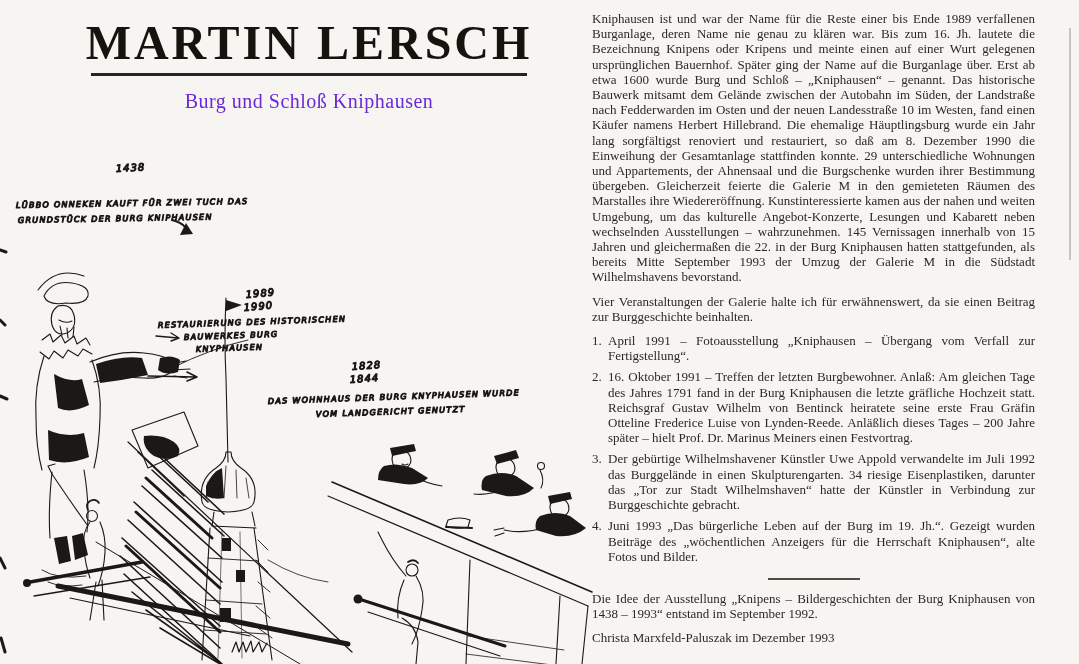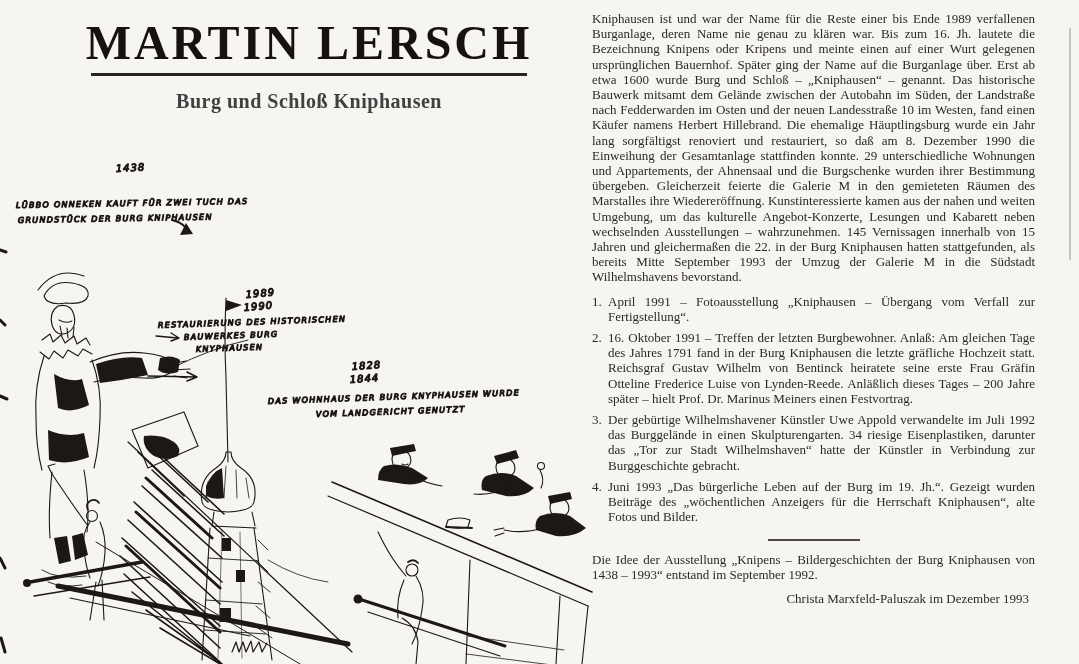--- a/index.html
+++ b/index.html
@@ -5,37 +5,37 @@
   html,body { margin:0; padding:0; background:#e9e8e4; }
   .page {
     position:relative; width:1079px; height:664px; overflow:hidden;
     background:#f6f5f1;
     font-family:"Liberation Serif", serif; color:#2a2823;
   }
   
   .header { position:absolute; left:4px; top:18px; width:610px; text-align:center; }
   .title  { margin:0; font-size:48px; font-weight:700; letter-spacing:3px; line-height:1.05; color:#16130f; }
   .rule   { width:436px; height:3px; background:#28241f; margin:5px auto 0; }
-  .subtitle { margin:14px 0 0; font-size:20px; font-weight:700; letter-spacing:.5px; color:#404040; }
+  .subtitle { margin:14px 0 0; font-size:20px; font-weight:400; letter-spacing:.5px; color:#6d28d9; }
 
   
   svg.drawing { position:absolute; left:0; top:130px; }
   .hand { font-family:"DejaVu Sans", sans-serif; font-style:italic; fill:#4c4742; }
   .hy { font-size:10px; letter-spacing:1px; }
   .ht { font-size:8px; letter-spacing:1.3px; }
 
   
   .right { position:absolute; left:592px; top:11px; width:443px;
            font-size:13px; line-height:15.2px; text-align:justify; color:#2b2925; }
   .right p { margin:0 0 9px; }
   .list { margin:0 0 0; padding:0; list-style:none; }
   .list li { position:relative; padding-left:16px; margin:0 0 6px; }
   .list .num { position:absolute; left:0; top:0; }
   .sep { width:92px; height:2px; background:#4e4a44; margin:14px auto 11px; }
-  .signature { text-align:right; margin-top:24px; padding-right:6px; }
+  .signature { text-align:left; margin-top:24px; padding-right:6px; }
 
   .scan-line { position:absolute; left:1069px; top:28px; width:2px; height:232px;
                background:#a09c96; opacity:.55; }
 </style>
 </head>
 <body>
 
 <div class="page">
 
   <div class="header">
@@ -174,20 +174,21 @@
         <path d="M368,482 L500,526" stroke-width="1.2"></path>
       </g>
 
       <path d="M232,522 l4,-10 l3,10 l4,-10 l3,10 l5,-11 l2,11 l6,-10 l3,10 l5,-9" stroke-width="1.2"></path>
       <path d="M0,120 l6,2 M0,190 l5,5 M0,266 l7,3 M0,428 l5,10 M1,508 l4,14" stroke-width="3"></path>
     </g>
   </svg>
 
   <div class="right">
     <p>Kniphausen ist und war der Name für die Reste einer bis Ende 1989 verfallenen Burganlage, deren Name nie genau zu klären war. Bis zum 16. Jh. lautete die Bezeichnung Knipens oder Kripens und meinte einen auf einer Wurt gelegenen ursprünglichen Bauernhof. Später ging der Name auf die Burganlage über. Erst ab etwa 1600 wurde Burg und Schloß – „Kniphausen“ – genannt. Das historische Bauwerk mitsamt dem Gelände zwischen der Autobahn im Süden, der Landstraße nach Fedderwarden im Osten und der neuen Landesstraße 10 im Westen, fand einen Käufer namens Herbert Hillebrand. Die ehemalige Häuptlingsburg wurde ein Jahr lang sorgfältigst renoviert und restauriert, so daß am 8. Dezember 1990 die Einweihung der Gesamtanlage stattfinden konnte. 29 unterschiedliche Wohnungen und Appartements, der Ahnensaal und die Burgschenke wurden ihrer Bestimmung übergeben. Gleicherzeit feierte die Galerie M in den gemieteten Räumen des Marstalles ihre Wiedereröffnung. Kunstinteressierte kamen aus der nahen und weiten Umgebung, um das kulturelle Angebot-Konzerte, Lesungen und Kabarett neben wechselnden Ausstellungen – wahrzunehmen. 145 Vernissagen innerhalb von 15 Jahren und gleichermaßen die 22. in der Burg Kniphausen hatten stattgefunden, als bereits Mitte September 1993 der Umzug der Galerie M in die Südstadt Wilhelmshavens bevorstand.</p>
+    <p>Vier Veranstaltungen der Galerie halte ich für erwähnenswert, da sie einen Beitrag zur Burggeschichte beinhalten.</p>
 
     <ol class="list">
       <li>
         <span class="num">1.</span>
         <span>April 1991 – Fotoausstellung „Kniphausen – Übergang vom Verfall zur Fertigstellung“.</span>
       </li>
       <li>
         <span class="num">2.</span>
         <span>16. Oktober 1991 – Treffen der letzten Burgbewohner. Anlaß: Am gleichen Tage des Jahres 1791 fand in der Burg Kniphausen die letzte gräfliche Hochzeit statt. Reichsgraf Gustav Wilhelm von Bentinck heiratete seine erste Frau Gräfin Otteline Frederice Luise von Lynden-Reede. Anläßlich dieses Tages – 200 Jahre später – hielt Prof. Dr. Marinus Meiners einen Festvortrag.</span>
       </li>

